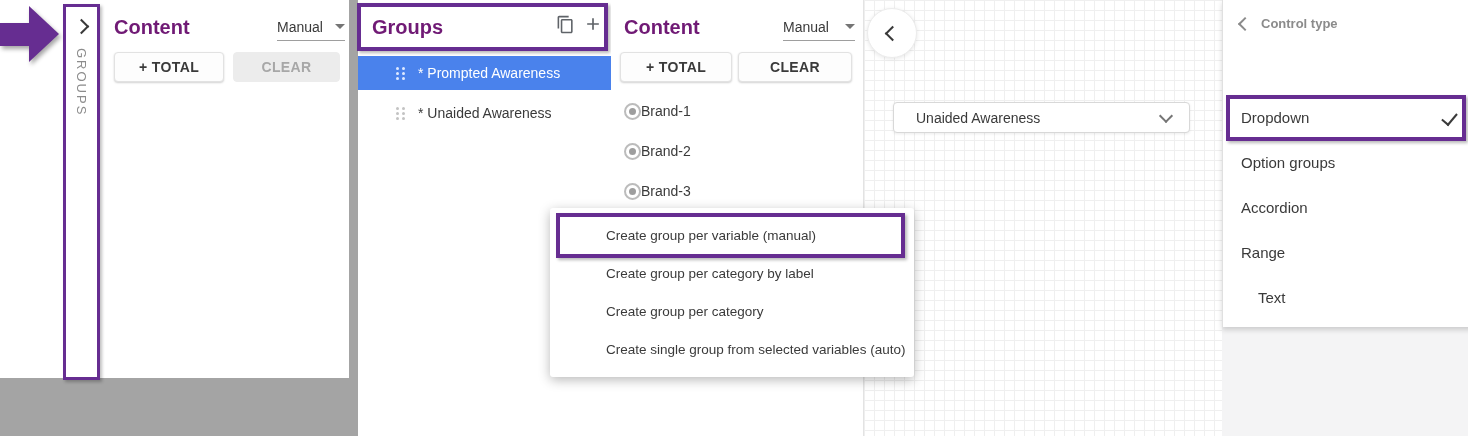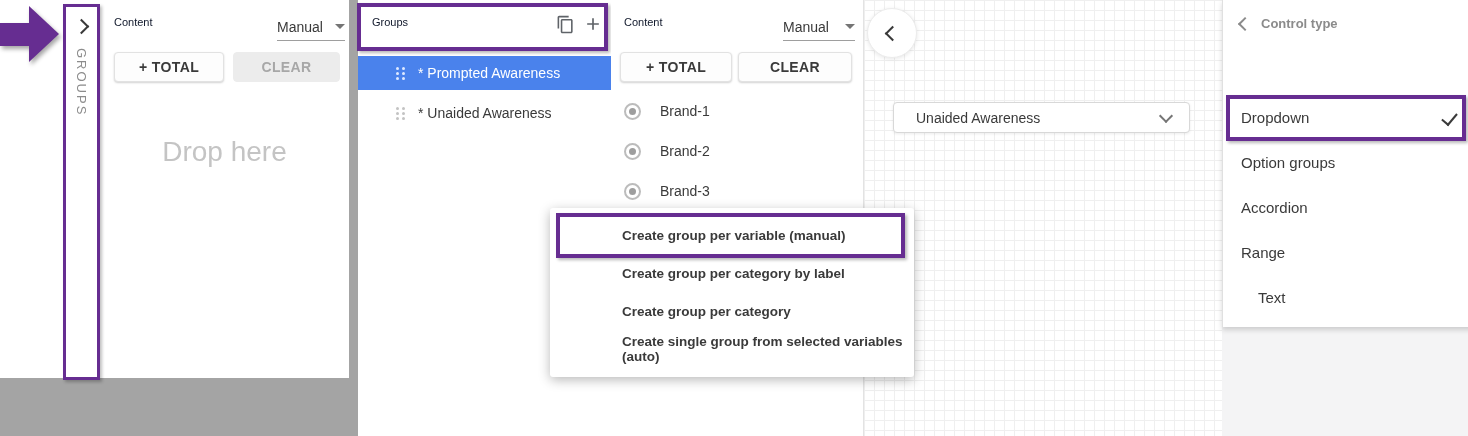--- a/index.html
+++ b/index.html
@@ -23,21 +23,21 @@
   .rail-label{writing-mode:vertical-lr;text-orientation:mixed;color:#8c8c8c;font-size:13px;
               letter-spacing:2px;margin-top:16px;}
 
   .chv{display:inline-block;width:9px;height:9px;border-right:2px solid #3a3a3a;border-bottom:2px solid #3a3a3a;}
   .chv.right{transform:rotate(-45deg);}
   .chv.left{transform:rotate(135deg);}
   .chv.down{transform:rotate(45deg);}
   .chv.grey{border-color:#8b8b8b;}
   .chv.soft{border-color:#757575;}
 
-  .panel-title{font-size:11px;font-weight:normal;color:#0f172a;}
+  .panel-title{font-size:20px;font-weight:bold;color:#701a75;}
   .mode-select{display:flex;align-items:center;justify-content:space-between;
                border-bottom:1px solid #9e9e9e;height:27px;font-size:14px;cursor:pointer;}
   .caret-down{width:0;height:0;border-left:5px solid transparent;border-right:5px solid transparent;
               border-top:5px solid #757575;}
 
   .btn{display:flex;align-items:center;justify-content:center;height:30px;border-radius:4px;
        font-size:14px;font-weight:bold;letter-spacing:.4px;background:#fdfdfd;border:1px solid #e2e2e2;
        box-shadow:0 1px 2px rgba(0,0,0,.18);cursor:pointer;box-sizing:border-box;color:#3a3a3a;}
   .btn.disabled{background:#ececec;border:1px solid #ececec;box-shadow:none;color:#a7a7a7;cursor:default;}
 
@@ -52,28 +52,28 @@
   .dots{display:grid;grid-template-columns:3px 3px;grid-auto-rows:3px;gap:2px 3px;}
   .dots i{width:3px;height:3px;border-radius:50%;background:#c3c3c3;}
   .group-row.selected .dots i{background:#dfe9ff;}
 
   
   .ann-box{position:absolute;border:4px solid #662d91;box-sizing:border-box;
            box-shadow:2px 2px 3px rgba(0,0,0,.28);pointer-events:none;}
 
   
   .content-panel{left:611px;top:0;width:253px;height:436px;background:#fff;border-right:1px solid #e3e3e3;box-sizing:border-box;}
-  .radio-row{position:absolute;left:13px;height:34px;display:flex;align-items:center;gap:19px;font-size:14px;}
+  .radio-row{position:absolute;left:13px;height:34px;display:flex;align-items:center;font-size:14px;}
   .radio{width:13px;height:13px;border:2px solid #bcbcbc;border-radius:50%;display:flex;align-items:center;justify-content:center;}
   .radio i{width:7px;height:7px;border-radius:50%;background:#9e9e9e;}
 
   
   .ctx-menu{left:550px;top:208px;width:364px;background:#fff;border-radius:3px;
             box-shadow:0 3px 12px rgba(0,0,0,.28);padding:8px 0 9px 0;z-index:5;}
-  .ctx-item{height:38px;display:flex;align-items:center;padding-left:72px;font-size:13.5px;color:#3a3a3a;cursor:pointer;font-weight:bold;}
+  .ctx-item{height:38px;display:flex;align-items:center;padding-left:56px;font-size:13.5px;color:#3a3a3a;cursor:pointer;}
 
   
   .canvas{left:864px;top:0;width:358px;height:436px;background-color:#fff;
           background-image:linear-gradient(to right,#efefef 1px,transparent 1px),
                            linear-gradient(to bottom,#efefef 1px,transparent 1px);
           background-size:10px 10px;}
   .collapse-btn{position:absolute;left:3px;top:8px;width:50px;height:50px;border-radius:50%;background:#fff;
                 border:1px solid #ececec;box-shadow:0 1px 4px rgba(0,0,0,.10);
                 display:flex;align-items:center;justify-content:center;cursor:pointer;box-sizing:border-box;}
   .canvas-select{position:absolute;left:29px;top:102px;width:297px;height:31px;background:#fff;
@@ -100,21 +100,20 @@
 <div class="screen">
 
   <div class="abs left-white">
     <div class="abs panel-title" style="left:114px;top:16px;">Content</div>
     <div class="abs mode-select" style="left:277px;top:13px;width:68px;">
       <span>Manual</span>
       <span class="caret-down"></span>
     </div>
     <div class="abs btn" style="left:114px;top:52px;width:110px;">+ TOTAL</div>
     <div class="abs btn disabled" style="left:233px;top:52px;width:107px;">CLEAR</div>
-    <div class="abs drop-here" style="left:102px;top:136px;width:245px;">Drop here</div>
   </div>
 
   <div class="abs rail-box">
     <span class="chv right" style="margin-top:14px;"></span>
     <span class="rail-label">GROUPS</span>
   </div>
 
   <div class="abs arrow-wrap">
     <div class="arrow-tail"></div>
     <div class="arrow-head"></div>

